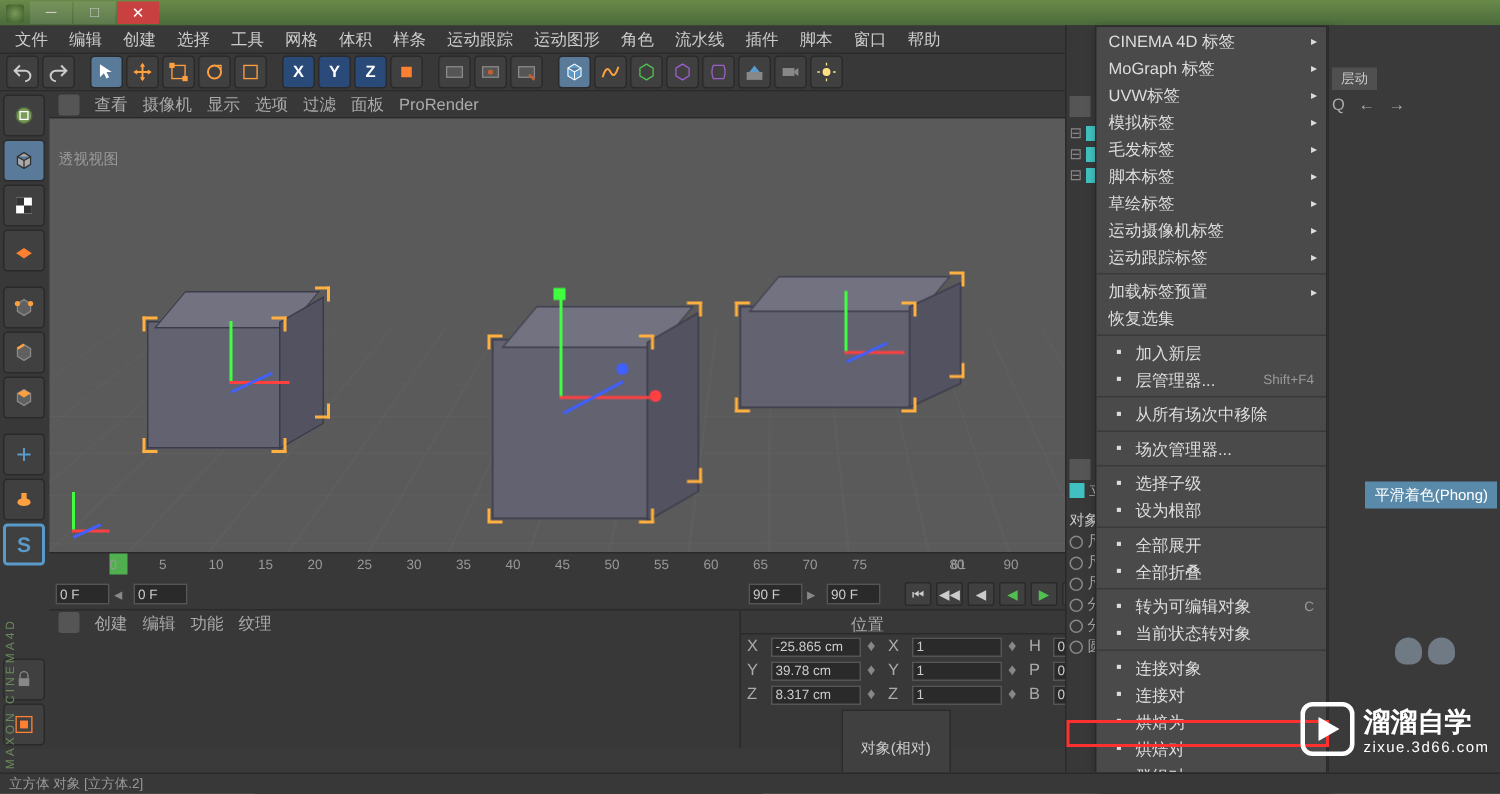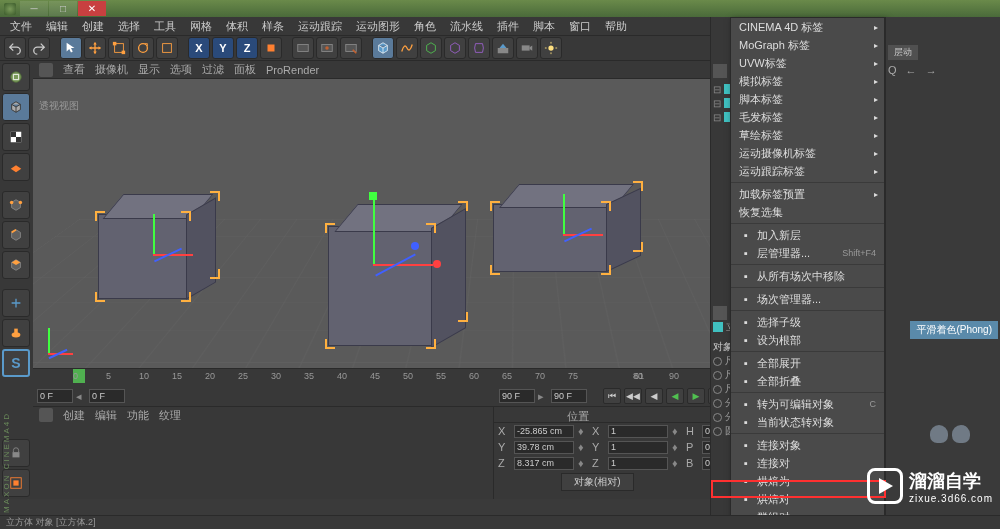--- a/index.html
+++ b/index.html
@@ -61,21 +61,21 @@
 .mat-panel { width: 460px; height: 92px; }
 .mat-tabs { height: 16px; display: flex; align-items: center; gap: 10px; padding: 0 6px; }
 .coord-panel { flex: 1; height: 92px; border-left: 1px solid #2a2a2a; }
 .coord-header { height: 16px; display: flex; border-bottom: 1px solid #2a2a2a; }
 .coord-header div { flex: 1; text-align: center; color: #aaa; padding: 2px; }
 .coord-row { height: 16px; display: flex; align-items: center; padding: 0 4px; gap: 4px; }
 .coord-row label { width: 12px; color: #aaa; }
 .coord-row input { width: 60px; height: 13px; background: #2a2a2a; border: 1px solid #555; color: #ccc; font-size: 9px; padding: 0 2px; }
 .coord-row .spinner { width: 10px; color: #888; }
 .coord-footer { display: flex; justify-content: space-around; padding: 2px 20px; }
-.coord-footer button { background: #404040; border: 1px solid #2a2a2a; color: #ccc; padding: 1px 12px; font-size: 10px; }
+.coord-footer button { background: #404040; border: 1px solid #2a2a2a; color: #ccc; padding: 18px 12px; font-size: 10px; }
 
 .right-side { position: absolute; right: 0; top: 17px; width: 290px; height: calc(100% - 17px - 14px); display: flex; }
 
 .obj-panel { width: 62px; background: #383838; border-left: 1px solid #2a2a2a; }
 .obj-tabs { display: flex; gap: 4px; padding: 2px; align-items: center; }
 .obj-list { padding: 2px; }
 .obj-item { display: flex; align-items: center; height: 14px; gap: 3px; }
 .obj-item .tree-icon { color: #888; width: 8px; }
 .obj-item .cube-icon { width: 10px; height: 10px; background: #40c0c0; }
 .obj-item span { color: #40c0c0; font-size: 10px; }
@@ -604,24 +604,24 @@
       <div class="ctx-item arrow">
         <span>MoGraph 标签</span>
       </div>
       <div class="ctx-item arrow">
         <span>UVW标签</span>
       </div>
       <div class="ctx-item arrow">
         <span>模拟标签</span>
       </div>
       <div class="ctx-item arrow">
+        <span>毛发标签</span>
+      </div>
+      <div class="ctx-item arrow">
         <span>脚本标签</span>
-      </div>
-      <div class="ctx-item arrow">
-        <span>毛发标签</span>
       </div>
       <div class="ctx-item arrow">
         <span>草绘标签</span>
       </div>
       <div class="ctx-item arrow">
         <span>运动摄像机标签</span>
       </div>
       <div class="ctx-item arrow">
         <span>运动跟踪标签</span>
       </div>

